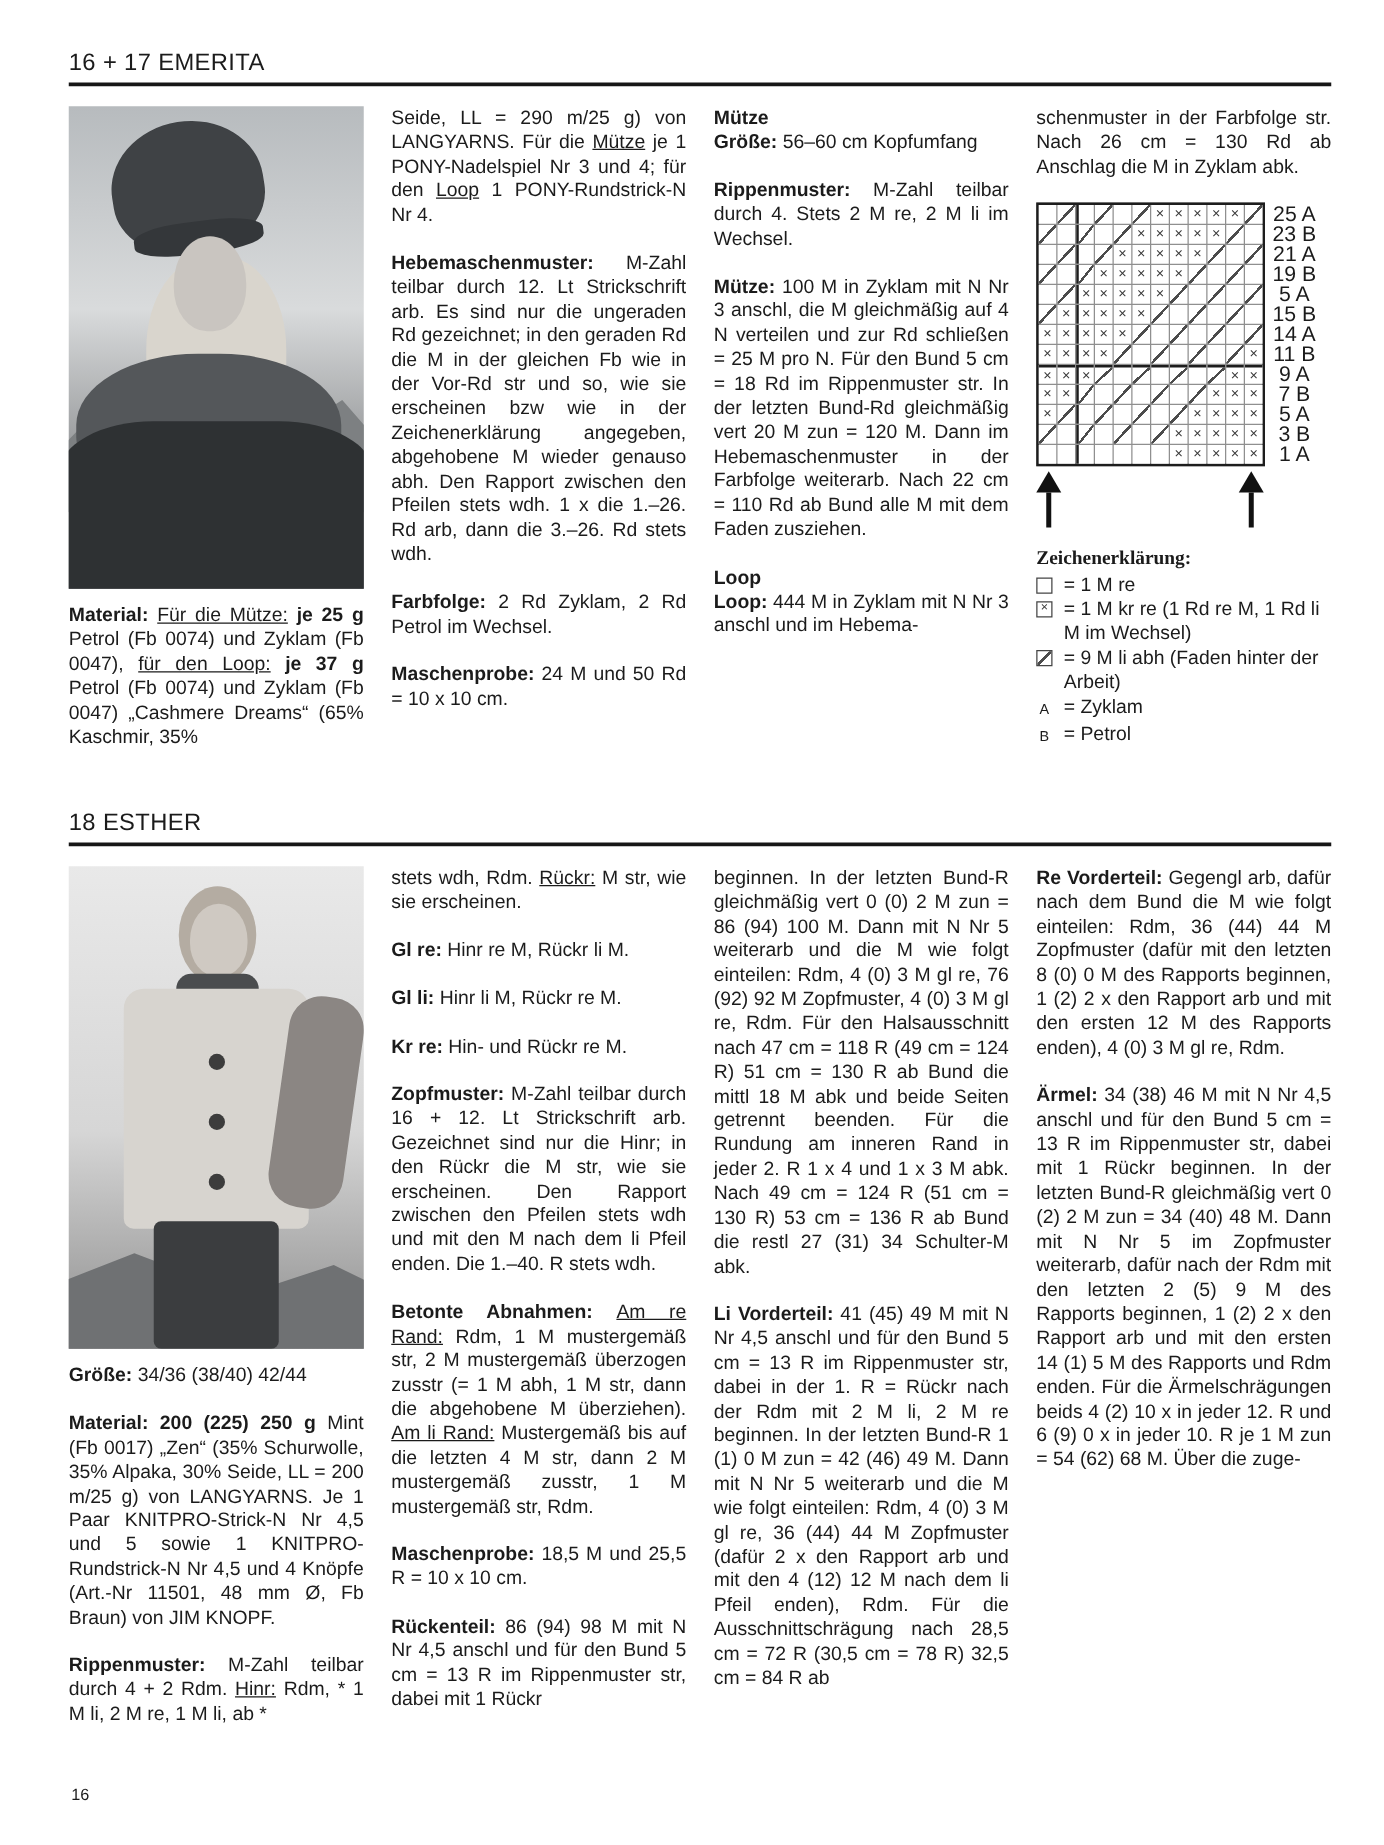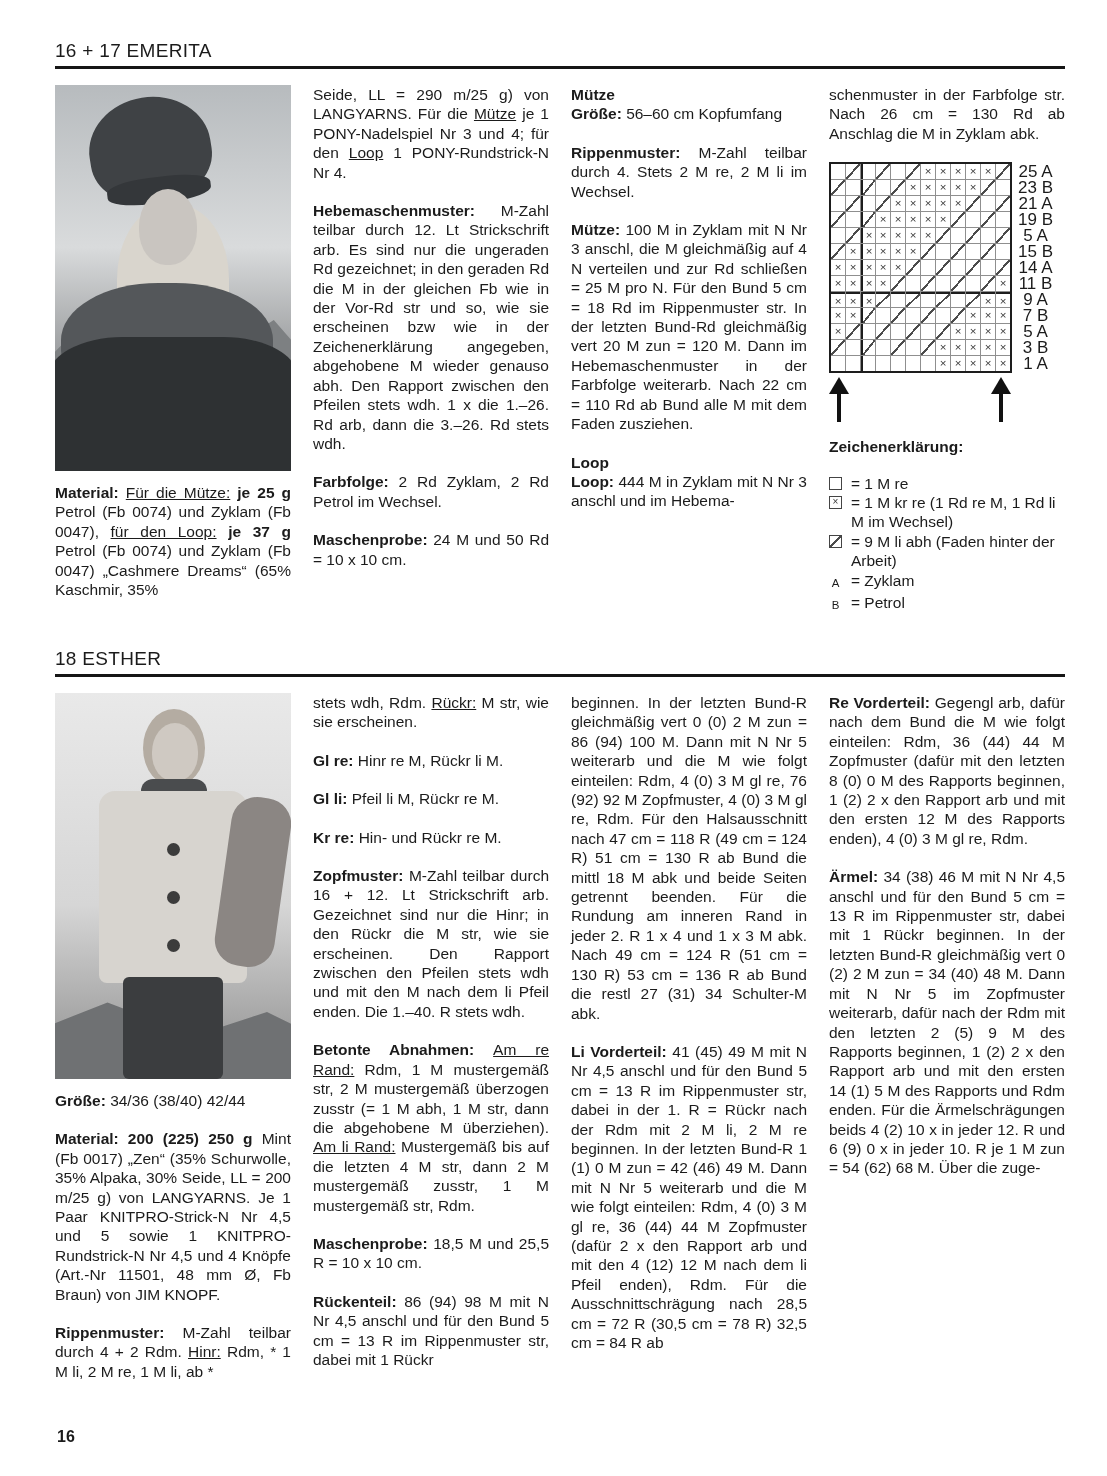--- a/index.html
+++ b/index.html
@@ -45,28 +45,28 @@
   .chart-labels{padding-left:6px;padding-top:2px;}
   .chart-label{height:16px;line-height:16px;font-size:17px;text-align:center;white-space:nowrap;}
   .chart-arrows{position:relative;height:54px;width:187px;}
   .arrow-wrap{position:absolute;top:4px;width:20px;}
   .arrow-wrap.left{left:0px;}
   .arrow-wrap.right{left:162px;}
   .arrow-head{width:0;height:0;border-left:10px solid transparent;border-right:10px solid transparent;border-bottom:17px solid #111;}
   .arrow-stem{width:4px;height:28px;background:#111;margin:0 auto;}
   
   .legend{margin-top:10px;text-align:left;}
-  .legend-title{font-weight:bold;margin-bottom:17px;}
+  .legend-title{font-weight:bold;margin-bottom:2px;font-family:Liberation Serif, serif;}
   .legend-item{display:flex;align-items:flex-start;}
   .legend-sym{flex:0 0 22px;padding-top:3px;}
   .sym-box{width:13px;height:13px;border:1.5px solid #444;box-sizing:border-box;font-size:10px;line-height:10px;text-align:center;color:#3a3a3a;}
   .sym-box.diag{background-image:linear-gradient(to bottom right,transparent 44%,#4c4c4c 44%,#4c4c4c 56%,transparent 56%);}
   .legend-letter{font-size:11.5px;line-height:19px;display:block;text-align:center;width:13px;}
   .legend-text{flex:1;}
-  .page-number{position:absolute;left:57px;top:1428px;font-size:16px;font-weight:bold;}
+  .page-number{position:absolute;left:57px;top:1428px;font-size:13px;font-weight:normal;}
   .sec-emerita{top:40px;}
   .sec-esther{top:648px;}
 </style>
 </head>
 <body>
 
 <div class="page">
 
   <div class="section sec-emerita">
     <div class="section-header">
@@ -351,21 +351,21 @@
         </div>
         <div>
             <p class="para"><span class="b">Größe: </span><span>34/36 (38/40) 42/44</span></p>
             <p class="para"><span class="b">Material: 200 (225) 250 g</span><span> Mint (Fb 0017) „Zen“ (35% Schurwolle, 35% Alpaka, 30% Seide, LL = 200 m/25 g) von LANGYARNS. Je 1 Paar KNITPRO-Strick-N Nr 4,5 und 5 sowie 1 KNITPRO-Rundstrick-N Nr 4,5 und 4 Knöpfe (Art.-Nr 11501, 48 mm Ø, Fb Braun) von JIM KNOPF.</span></p>
             <p class="para"><span class="b">Rippenmuster: </span><span>M-Zahl teilbar durch 4 + 2 Rdm. </span><span class="u">Hinr:</span><span> Rdm, * 1 M li, 2 M re, 1 M li, ab *</span></p>
           </div>
       </div>
       <div class="col">
           <p class="para"><span>stets wdh, Rdm. </span><span class="u">Rückr:</span><span> M str, wie sie erscheinen.</span></p>
           <p class="para"><span class="b">Gl re: </span><span>Hinr re M, Rückr li M.</span></p>
-          <p class="para"><span class="b">Gl li: </span><span>Pfeil li M, Rückr re M.</span></p>
+          <p class="para"><span class="b">Gl li: </span><span>Hinr li M, Rückr re M.</span></p>
           <p class="para"><span class="b">Kr re: </span><span>Hin- und Rückr re M.</span></p>
           <p class="para"><span class="b">Zopfmuster: </span><span>M-Zahl teilbar durch 16 + 12. Lt Strickschrift arb. Gezeichnet sind nur die Hinr; in den Rückr die M str, wie sie erscheinen. Den Rapport zwischen den Pfeilen stets wdh und mit den M nach dem li Pfeil enden. Die 1.–40. R stets wdh.</span></p>
           <p class="para"><span class="b">Betonte Abnahmen: </span><span class="u">Am re Rand:</span><span> Rdm, 1 M mustergemäß str, 2 M mustergemäß überzogen zusstr (= 1 M abh, 1 M str, dann die abgehobene M überziehen). </span><span class="u">Am li Rand:</span><span> Mustergemäß bis auf die letzten 4 M str, dann 2 M mustergemäß zusstr, 1 M mustergemäß str, Rdm.</span></p>
           <p class="para"><span class="b">Maschenprobe: </span><span>18,5 M und 25,5 R = 10 x 10 cm.</span></p>
           <p class="para"><span class="b">Rückenteil: </span><span>86 (94) 98 M mit N Nr 4,5 anschl und für den Bund 5 cm = 13 R im Rippenmuster str, dabei mit 1 Rückr</span></p>
         </div>
       <div class="col">
           <p class="para"><span>beginnen. In der letzten Bund-R gleichmäßig vert 0 (0) 2 M zun = 86 (94) 100 M. Dann mit N Nr 5 weiterarb und die M wie folgt einteilen: Rdm, 4 (0) 3 M gl re, 76 (92) 92 M Zopfmuster, 4 (0) 3 M gl re, Rdm. Für den Halsausschnitt nach 47 cm = 118 R (49 cm = 124 R) 51 cm = 130 R ab Bund die mittl 18 M abk und beide Seiten getrennt beenden. Für die Rundung am inneren Rand in jeder 2. R 1 x 4 und 1 x 3 M abk. Nach 49 cm = 124 R (51 cm = 130 R) 53 cm = 136 R ab Bund die restl 27 (31) 34 Schulter-M abk.</span></p>
           <p class="para"><span class="b">Li Vorderteil: </span><span>41 (45) 49 M mit N Nr 4,5 anschl und für den Bund 5 cm = 13 R im Rippenmuster str, dabei in der 1. R = Rückr nach der Rdm mit 2 M li, 2 M re beginnen. In der letzten Bund-R 1 (1) 0 M zun = 42 (46) 49 M. Dann mit N Nr 5 weiterarb und die M wie folgt einteilen: Rdm, 4 (0) 3 M gl re, 36 (44) 44 M Zopfmuster (dafür 2 x den Rapport arb und mit den 4 (12) 12 M nach dem li Pfeil enden), Rdm. Für die Ausschnittschrägung nach 28,5 cm = 72 R (30,5 cm = 78 R) 32,5 cm = 84 R ab</span></p>
         </div>

